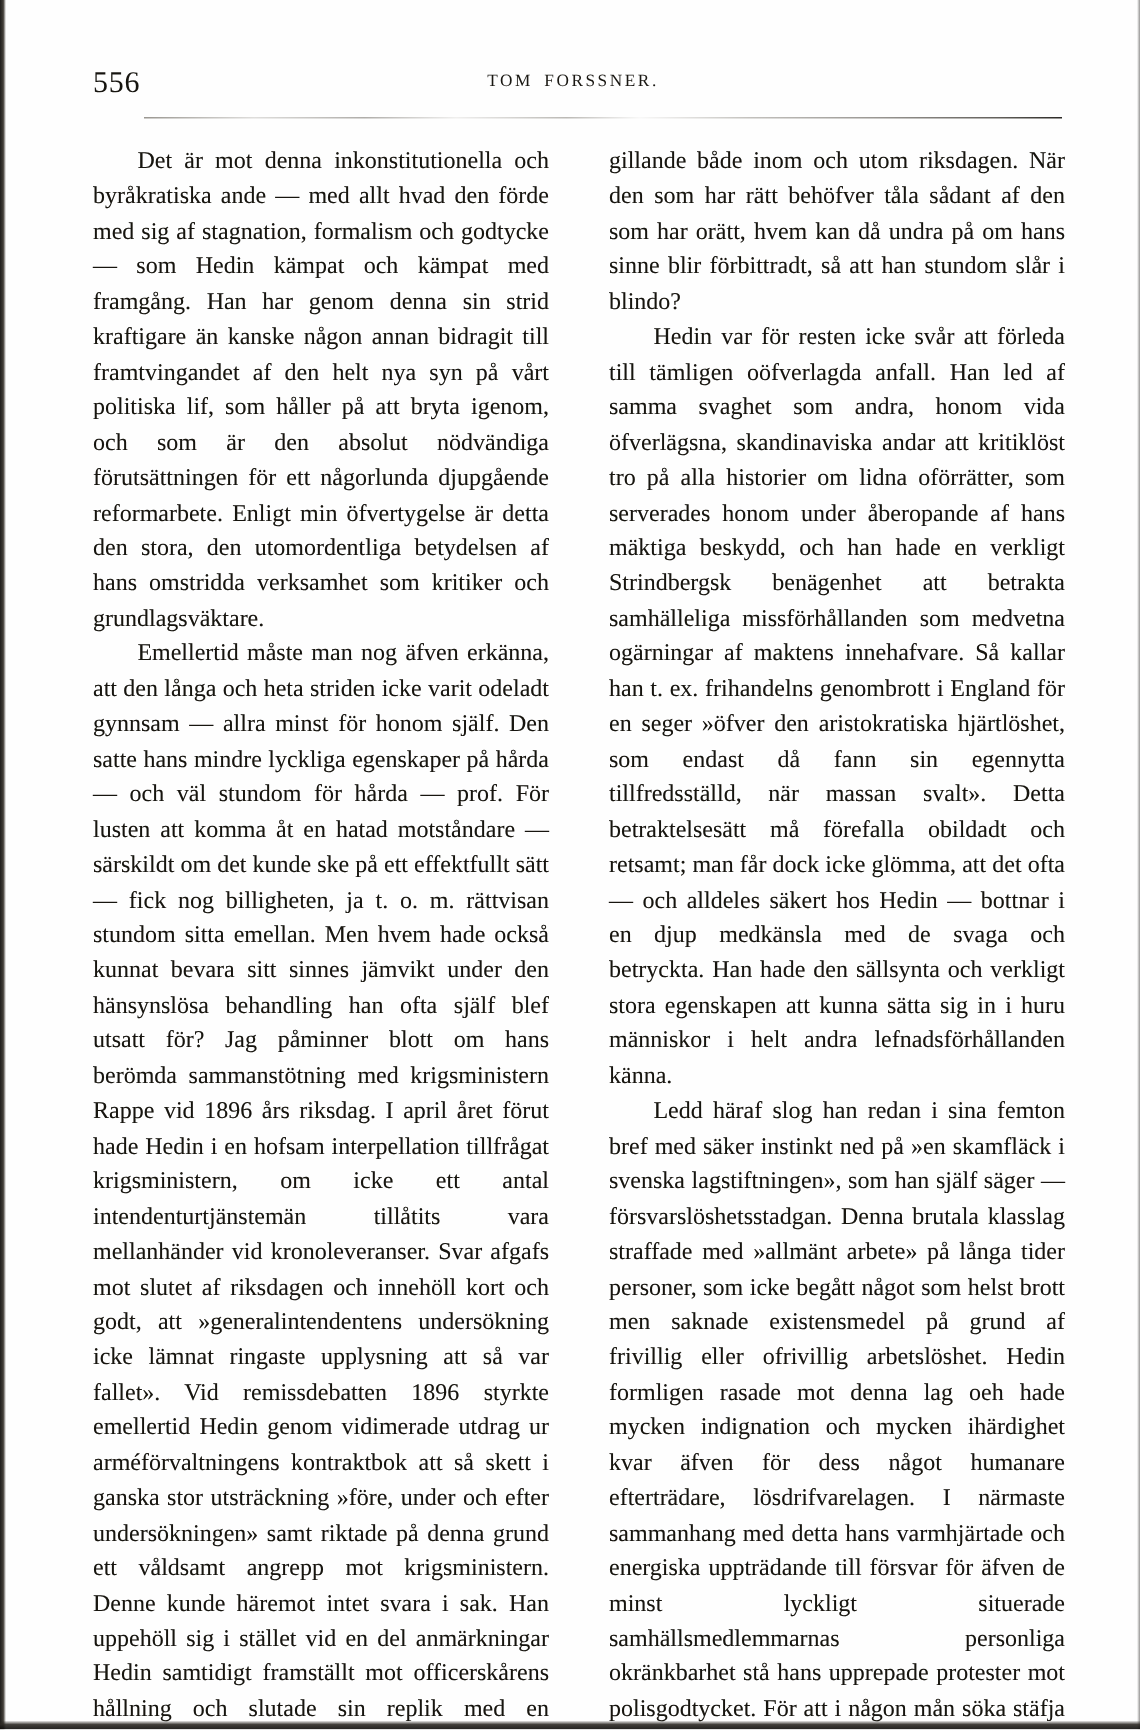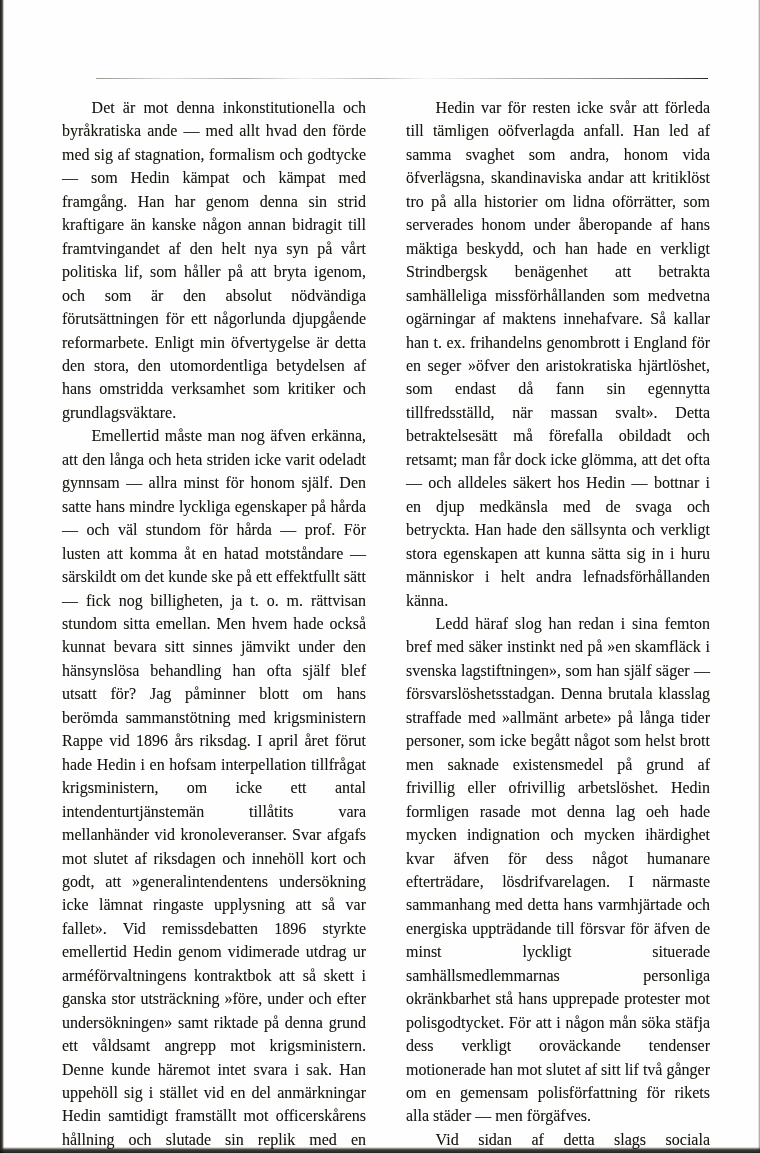--- a/index.html
+++ b/index.html
@@ -122,27 +122,32 @@
 </style>
 </head>
 <body>
 
 <div id="page">
 
   <div class="scan-edge-left"></div>
   <div class="scan-edge-right"></div>
   <div class="scan-edge-bottom"></div>
 
+  <div class="header">
+    <span class="folio">556</span>
+    <span class="running-head">TOM FORSSNER.</span>
+  </div>
   <div class="head-rule"></div>
 
   <div class="columns">
     <div class="col">
       <p>Det är mot denna inkonstitutionella och byråkratiska ande — med allt hvad den förde med sig af stagnation, formalism och godtycke — som Hedin kämpat och kämpat med framgång. Han har genom denna sin strid kraftigare än kanske någon annan bidragit till framtvingandet af den helt nya syn på vårt politiska lif, som håller på att bryta igenom, och som är den absolut nödvändiga förutsättningen för ett någorlunda djupgående reformarbete. Enligt min öfvertygelse är detta den stora, den utomordentliga betydelsen af hans omstridda verksamhet som kritiker och grundlagsväktare.</p>
       <p>Emellertid måste man nog äfven erkänna, att den långa och heta striden icke varit odeladt gynnsam — allra minst för honom själf. Den satte hans mindre lyckliga egenskaper på hårda — och väl stundom för hårda — prof. För lusten att komma åt en hatad motståndare — särskildt om det kunde ske på ett effektfullt sätt — fick nog billigheten, ja t. o. m. rättvisan stundom sitta emellan. Men hvem hade också kunnat bevara sitt sinnes jämvikt under den hänsynslösa behandling han ofta själf blef utsatt för? Jag påminner blott om hans berömda sammanstötning med krigsministern Rappe vid 1896 års riksdag. I april året förut hade Hedin i en hofsam interpellation tillfrågat krigsministern, om icke ett antal intendenturtjänstemän tillåtits vara mellanhänder vid kronoleveranser. Svar afgafs mot slutet af riksdagen och innehöll kort och godt, att »generalintendentens undersökning icke lämnat ringaste upplysning att så var fallet». Vid remissdebatten 1896 styrkte emellertid Hedin genom vidimerade utdrag ur arméförvaltningens kontraktbok att så skett i ganska stor utsträckning »före, under och efter undersökningen» samt riktade på denna grund ett våldsamt angrepp mot krigsministern. Denne kunde häremot intet svara i sak. Han uppehöll sig i stället vid en del anmärkningar Hedin samtidigt framställt mot officerskårens hållning och slutade sin replik med en indignerad förklaring, att i debatten »användts uttryck mot den svenska officerskåren, som skulle vara i högsta grad förnärmande för densamma, om denna kår skulle, sådan som herr Hedin numera är, kunna af honom förnärmas». Som bekant mottogs denna grofva förolämpning med ganska allmänt</p>
     </div>
     <div class="col">
+      <p class="no-indent">gillande både inom och utom riksdagen. När den som har rätt behöfver tåla sådant af den som har orätt, hvem kan då undra på om hans sinne blir förbittradt, så att han stundom slår i blindo?</p>
       <p>Hedin var för resten icke svår att förleda till tämligen oöfverlagda anfall. Han led af samma svaghet som andra, honom vida öfverlägsna, skandinaviska andar att kritiklöst tro på alla historier om lidna oförrätter, som serverades honom under åberopande af hans mäktiga beskydd, och han hade en verkligt Strindbergsk benägenhet att betrakta samhälleliga missförhållanden som medvetna ogärningar af maktens innehafvare. Så kallar han t. ex. frihandelns genombrott i England för en seger »öfver den aristokratiska hjärtlöshet, som endast då fann sin egennytta tillfredsställd, när massan svalt». Detta betraktelsesätt må förefalla obildadt och retsamt; man får dock icke glömma, att det ofta — och alldeles säkert hos Hedin — bottnar i en djup medkänsla med de svaga och betryckta. Han hade den sällsynta och verkligt stora egenskapen att kunna sätta sig in i huru människor i helt andra lefnadsförhållanden känna.</p>
       <p>Ledd häraf slog han redan i sina femton bref med säker instinkt ned på »en skamfläck i svenska lagstiftningen», som han själf säger — försvarslöshetsstadgan. Denna brutala klasslag straffade med »allmänt arbete» på långa tider personer, som icke begått något som helst brott men saknade existensmedel på grund af frivillig eller ofrivillig arbetslöshet. Hedin formligen rasade mot denna lag oeh hade mycken indignation och mycken ihärdighet kvar äfven för dess något humanare efterträdare, lösdrifvarelagen. I närmaste sammanhang med detta hans varmhjärtade och energiska uppträdande till försvar för äfven de minst lyckligt situerade samhällsmedlemmarnas personliga okränkbarhet stå hans upprepade protester mot polisgodtycket. För att i någon mån söka stäfja dess verkligt oroväckande tendenser motionerade han mot slutet af sitt lif två gånger om en gemensam polisförfattning för rikets alla städer — men förgäfves.</p>
       <p>Vid sidan af detta slags sociala reformarbete, som väl mest tilltalade hans stridbara lynne, sysslade Hedin naturligtvis äfven med den »stora» sociallagstiftningen.</p>
     </div>
   </div>
 
 </div>
 
 </body></html>

